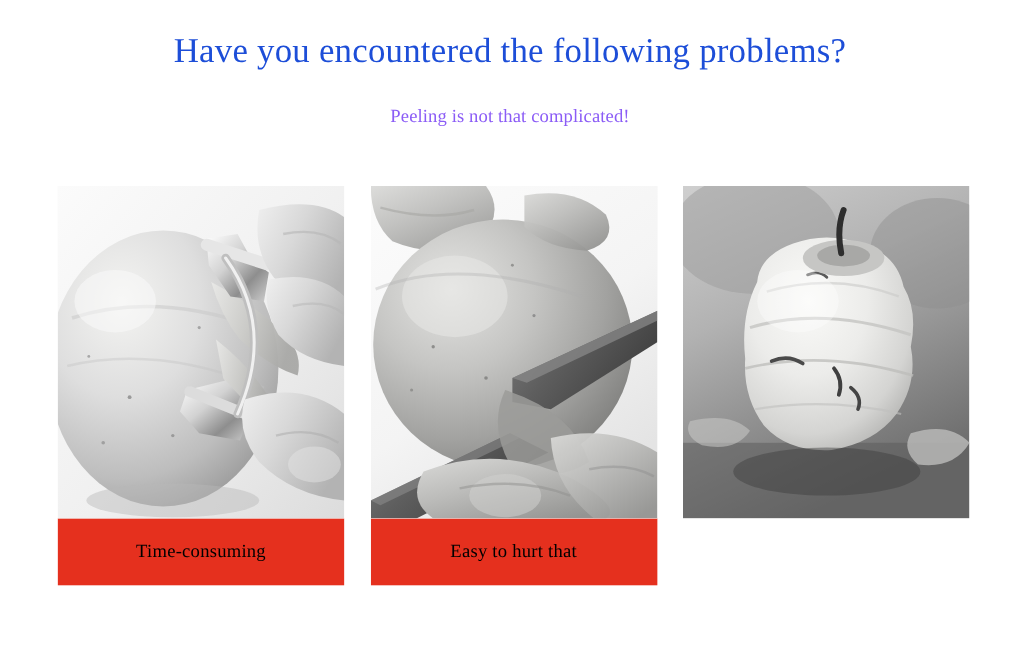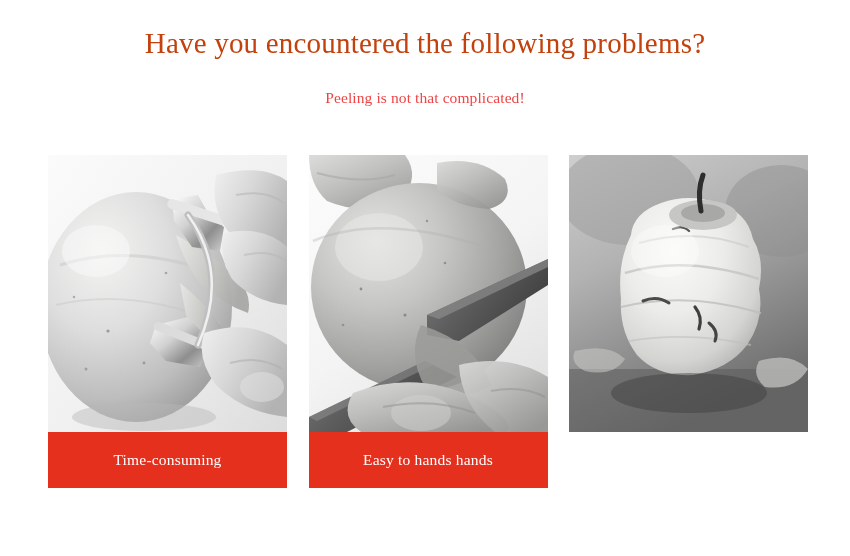--- a/index.html
+++ b/index.html
@@ -9,28 +9,28 @@
     background:#ffffff;
     font-family:"Liberation Serif", "DejaVu Serif", serif;
     overflow:hidden;
   }
   .page { position:relative; width:850px; height:556px; background:#ffffff; }
 
   .headline {
     position:absolute; left:0; top:26px; width:850px;
     text-align:center;
     font-family:"Liberation Serif","DejaVu Serif",serif;
-    font-size:29px; font-weight:400; color:#c2410c;
+    font-size:29px; font-weight:400; color:#1d4ed8;
     letter-spacing:0.2px; line-height:1.2;
   }
   .subhead {
     position:absolute; left:0; top:88px; width:850px;
     text-align:center;
     font-family:"Liberation Serif","DejaVu Serif",serif;
-    font-size:15.5px; font-weight:400; color:#ef4444;
+    font-size:15.5px; font-weight:400; color:#8b5cf6;
     letter-spacing:0.1px; line-height:1.3;
   }
 
   .cards {
     position:absolute; left:48px; top:155px;
     width:760px; height:333px;
     display:flex; justify-content:space-between;
   }
   .card {
     width:239px; height:333px;
@@ -43,21 +43,21 @@
     width:239px; height:277px;
     overflow:hidden;
     background:#f2f2f2;
   }
   .photo svg { display:block; width:239px; height:277px; }
 
   .caption {
     width:239px; height:56px;
     display:flex; align-items:center;
     padding-left:22px;
-    color:#ffffff;
+    color:#000000;
     font-family:"Liberation Serif","DejaVu Serif",serif;
     font-size:15.5px; font-weight:400;
     letter-spacing:0.2px;
   }
   .caption.center { justify-content:center; padding-left:0; }
 </style>
 </head>
 <body>
 
 <div class="page">
@@ -191,21 +191,21 @@
 
           <path d="M112 170 Q168 188 182 230 Q150 250 116 232 Q98 200 112 170 Z" fill="#9b9b99" opacity="0.85"></path>
 
           <path d="M44 238 Q106 214 168 244 Q210 268 196 277 L52 277 Q30 262 44 238 Z" fill="url(#hand2)"></path>
           <path d="M150 210 Q200 198 239 222 L239 277 L186 277 Q152 250 150 210 Z" fill="url(#hand2)" opacity="0.95"></path>
           <ellipse cx="112" cy="258" rx="30" ry="18" fill="#cfcfcd" opacity="0.55"></ellipse>
           <path d="M74 252 Q124 242 166 258" stroke="#8f8f8d" stroke-width="2" fill="none" opacity="0.5"></path>
           <path d="M182 236 Q214 230 236 242" stroke="#8f8f8d" stroke-width="2" fill="none" opacity="0.45"></path>
         </svg>
       </div>
-      <div class="caption center" style="background:#e5301e;">Easy to hands hands</div>
+      <div class="caption center" style="background:#e5301e;">Easy to hurt that</div>
     </div>
 
     <div class="card">
       <div class="photo">
         <svg viewBox="0 0 239 277" preserveAspectRatio="xMidYMid slice" aria-hidden="true">
           <defs>
             <linearGradient id="bg3" x1="0" y1="0" x2="0.4" y2="1">
               <stop offset="0%" stop-color="#cfcfcf"></stop>
               <stop offset="40%" stop-color="#b2b2b2"></stop>
               <stop offset="100%" stop-color="#6e6e6e"></stop>

